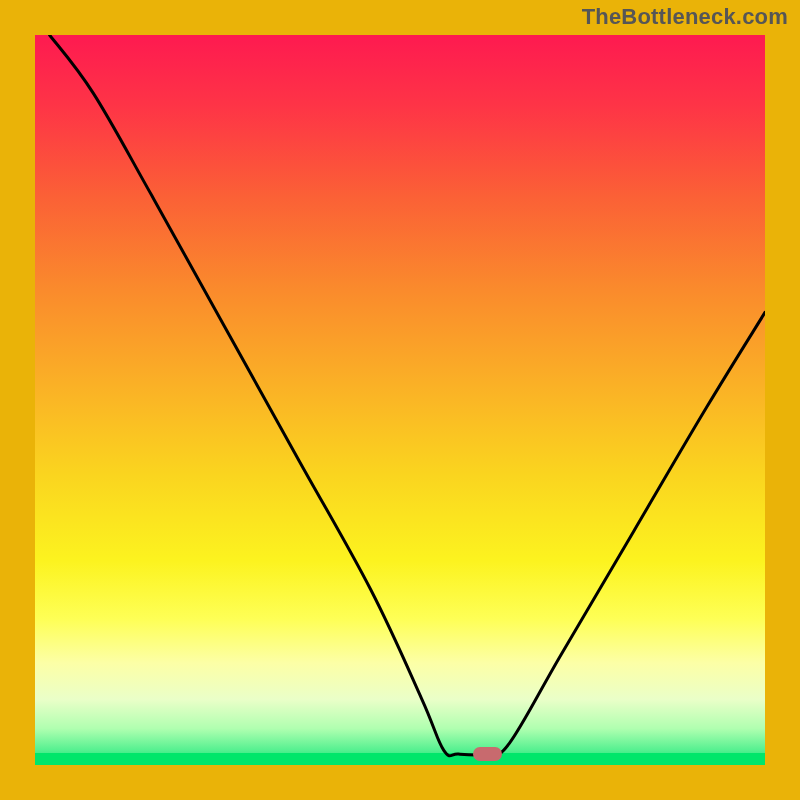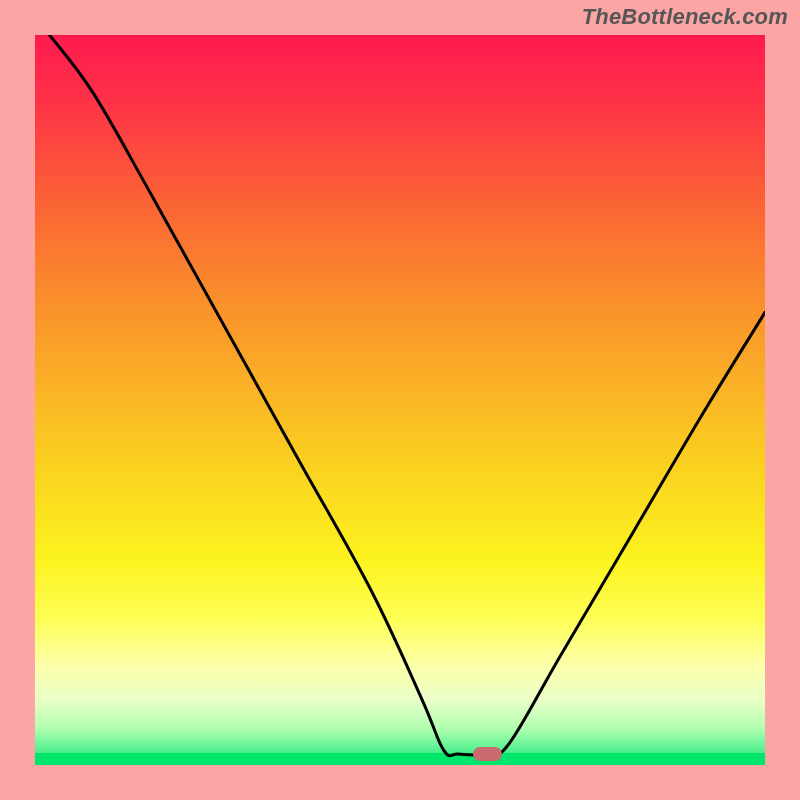--- a/index.html
+++ b/index.html
@@ -7,22 +7,21 @@
     padding: 0;
     width: 800px;
     height: 800px;
     background: #000;
     overflow: hidden;
   }
   .frame {
     position: relative;
     width: 800px;
     height: 800px;
-    background: #fca5a5;
-    font-style: italic;
+    background: #eab308;
   }
   .watermark {
     position: absolute;
     top: 4px;
     right: 12px;
     font-family: Arial, Helvetica, sans-serif;
     font-size: 22px;
     font-weight: 600;
     color: #565656;
     letter-spacing: 0.2px;

